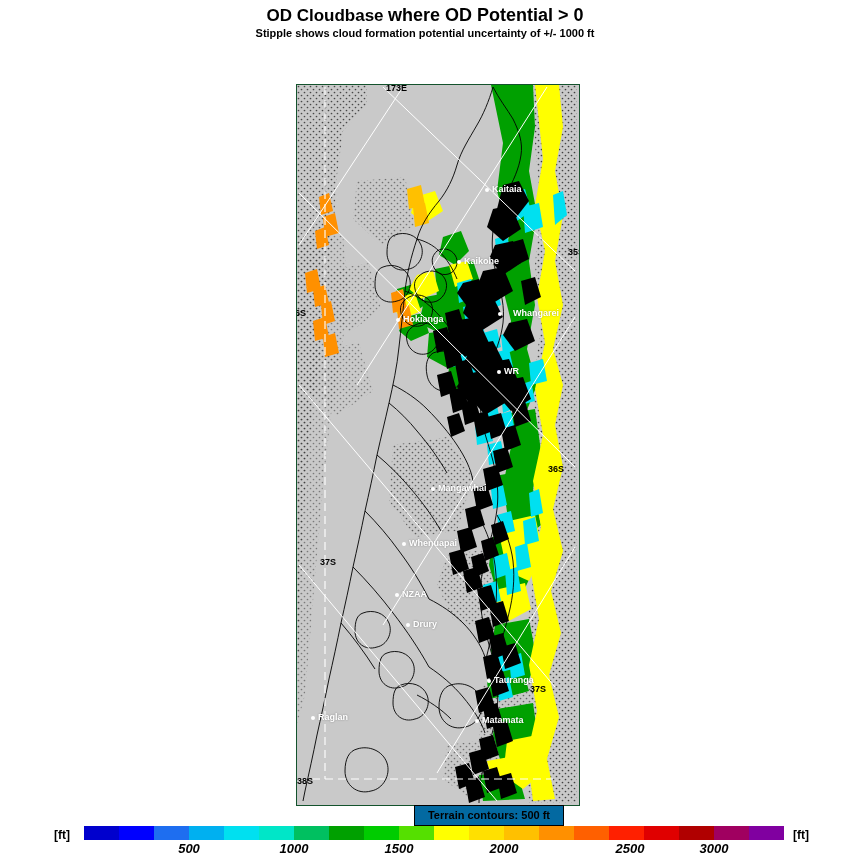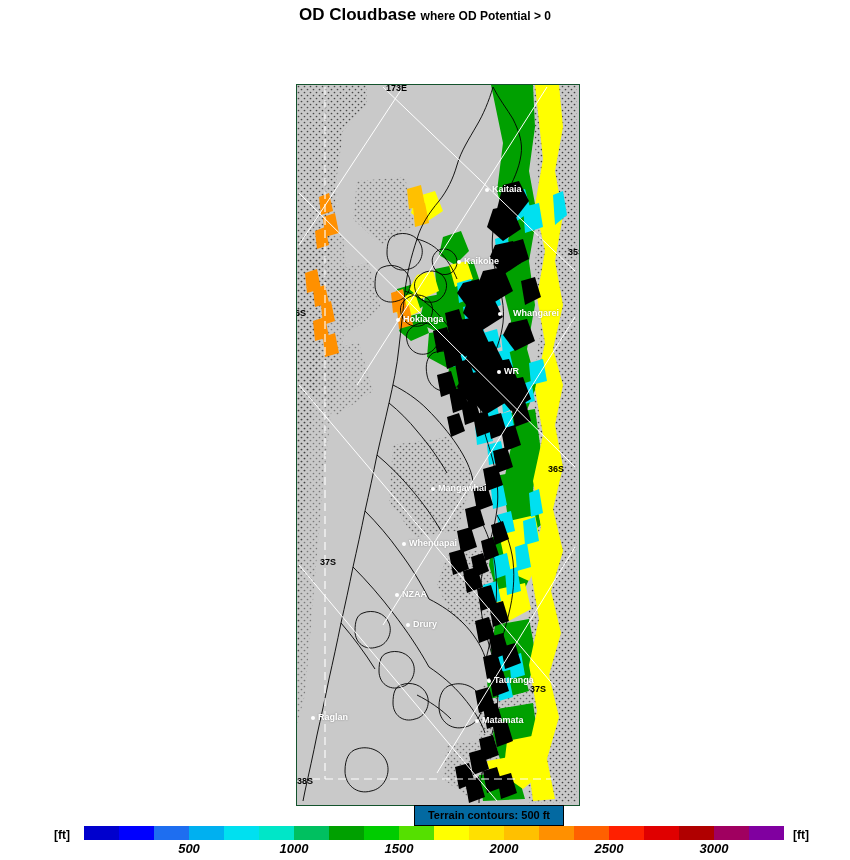--- a/index.html
+++ b/index.html
@@ -27,21 +27,21 @@
   #title-line-1 {
     margin-top: 6px;
     line-height: 18px;
     white-space: nowrap;
   }
   .t-main {
     font-size: 17px;
     font-weight: bold;
   }
   .t-sub {
-    font-size: 12px;
+    font-size: 18px;
     font-weight: bold;
   }
   #title-line-2 {
     line-height: 17px;
     white-space: nowrap;
   }
   .t-valid {
     font-size: 15px;
     font-weight: bold;
   }
@@ -161,20 +161,21 @@
   }
 </style>
 </head>
 <body>
 
 <div id="header">
   <div id="title-line-1">
     <span class="t-main">OD Cloudbase</span>
     <span class="t-sub">where OD Potential &gt; 0</span>
   </div>
+  <div id="title-line-3">Stipple shows cloud formation potential uncertainty of +/- 1000 ft</div>
 </div>
 
 <div id="map-frame">
   <svg id="map-svg" width="280" height="718" viewBox="0 0 280 718">
     <defs>
       <pattern id="stipple" width="6" height="6" patternUnits="userSpaceOnUse">
         <rect width="6" height="6" fill="none"></rect>
         <circle cx="1.5" cy="1.5" r="0.85" fill="#3a3a3a"></circle>
         <circle cx="4.5" cy="4.5" r="0.85" fill="#3a3a3a"></circle>
       </pattern>
@@ -479,16 +480,16 @@
       <div class="swatch" style="background: rgb(224, 0, 0);"></div>
       <div class="swatch" style="background: rgb(176, 0, 0);"></div>
       <div class="swatch" style="background: rgb(160, 0, 96);"></div>
       <div class="swatch" style="background: rgb(128, 0, 160);"></div>
     </div>
   <div id="cb-ticks">
       <div class="cb-tick" style="left: 105px;">500</div>
       <div class="cb-tick" style="left: 210px;">1000</div>
       <div class="cb-tick" style="left: 315px;">1500</div>
       <div class="cb-tick" style="left: 420px;">2000</div>
-      <div class="cb-tick" style="left: 525px;">2500</div>
+      <div class="cb-tick" style="left: 546px;">2500</div>
       <div class="cb-tick" style="left: 630px;">3000</div>
     </div>
 </div>
 
 </body></html>

